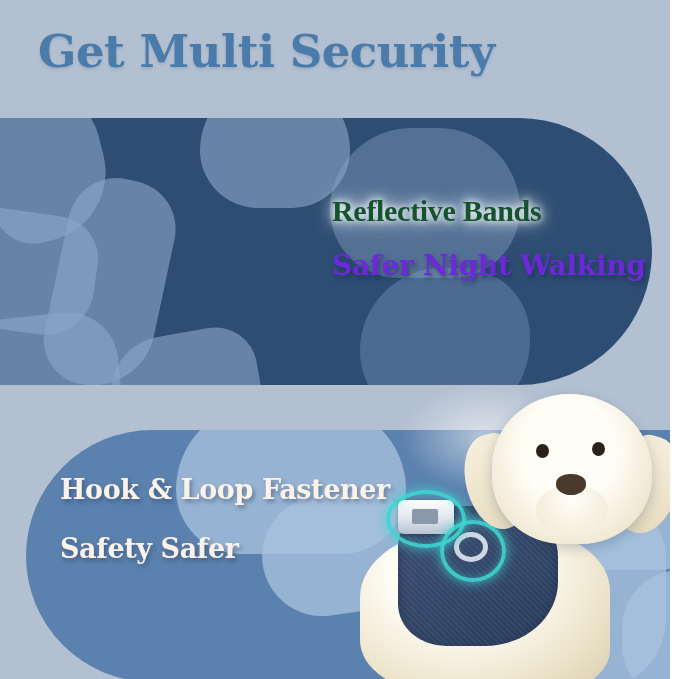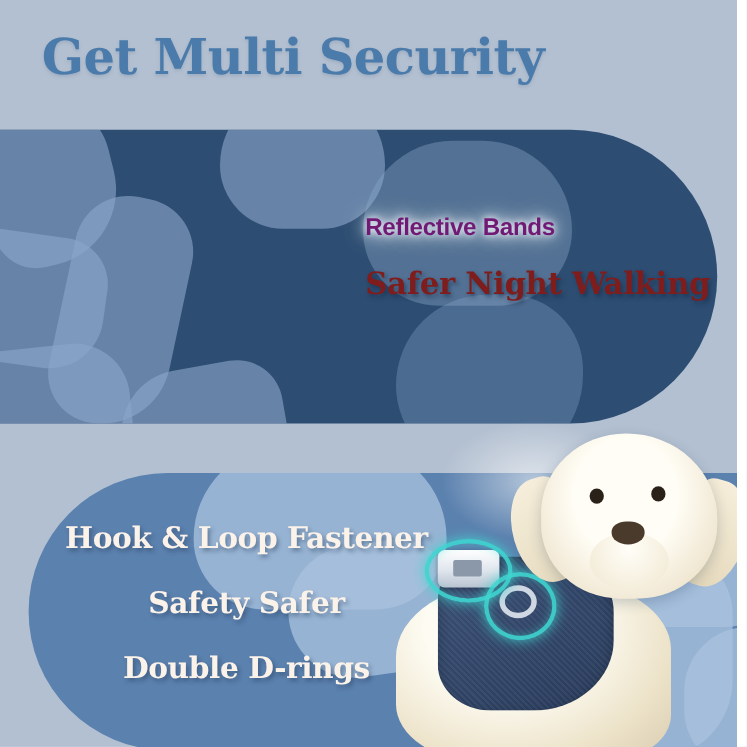--- a/index.html
+++ b/index.html
@@ -75,49 +75,48 @@
   .c5 { left:596px; top:140px;  width:120px; height:130px; border-radius:62px 60px 70px 58px; }
   .c6 { left:430px; top:196px;  width:120px; height:90px;  border-radius:60px 46px 50px 60px; opacity:0.45; }
 
   
   .feat-group-top {
     position:absolute;
     left:332px; top:196px;
     width:330px;
   }
   .feat-reflective {
-    font-family:Liberation Sans, sans-serif;
+    font-family:Liberation Serif, serif;
     font-weight:700;
-    font-size:22px;
+    font-size:30px;
     line-height:1.0;
     letter-spacing:-0.3px;
-    color:#701a75;
+    color:#14532d;
     white-space:nowrap;
     text-shadow:
       0 0 7px #ffffff,
       0 0 14px #e6f0ff,
       0 0 22px rgba(255,255,255,0.8);
   }
   .feat-safer {
     margin-top:26px;
     font-family:"DejaVu Serif", serif;
     font-weight:700;
     font-size:28px;
     line-height:1.0;
     letter-spacing:-0.3px;
-    color:#7f1d1d;
+    color:#6d28d9;
     white-space:nowrap;
     text-shadow:2px 3px 4px rgba(22,42,68,0.55);
   }
 
   .feat-group-bottom {
     position:absolute;
-    left:44px; top:476px;
+    left:60px; top:476px;
     width:360px;
-    text-align:center;
   }
   .feat-line {
     font-family:"DejaVu Serif", serif;
     font-weight:700;
     font-size:27px;
     line-height:1.0;
     letter-spacing:-0.4px;
     color:#fbf2ea;
     white-space:nowrap;
     text-shadow:2px 3px 4px rgba(30,55,85,0.45);
@@ -346,16 +345,15 @@
     <div class="fur-head"></div>
     <div class="muzzle"></div>
     <div class="eye-l"></div>
     <div class="eye-r"></div>
     <div class="nose"></div>
   </div>
 
   <div class="feat-group-bottom">
     <div class="feat-line">Hook &amp; Loop Fastener</div>
     <div class="feat-line">Safety Safer</div>
-    <div class="feat-line">Double D-rings</div>
   </div>
 
 </div>
 
 </body></html>

